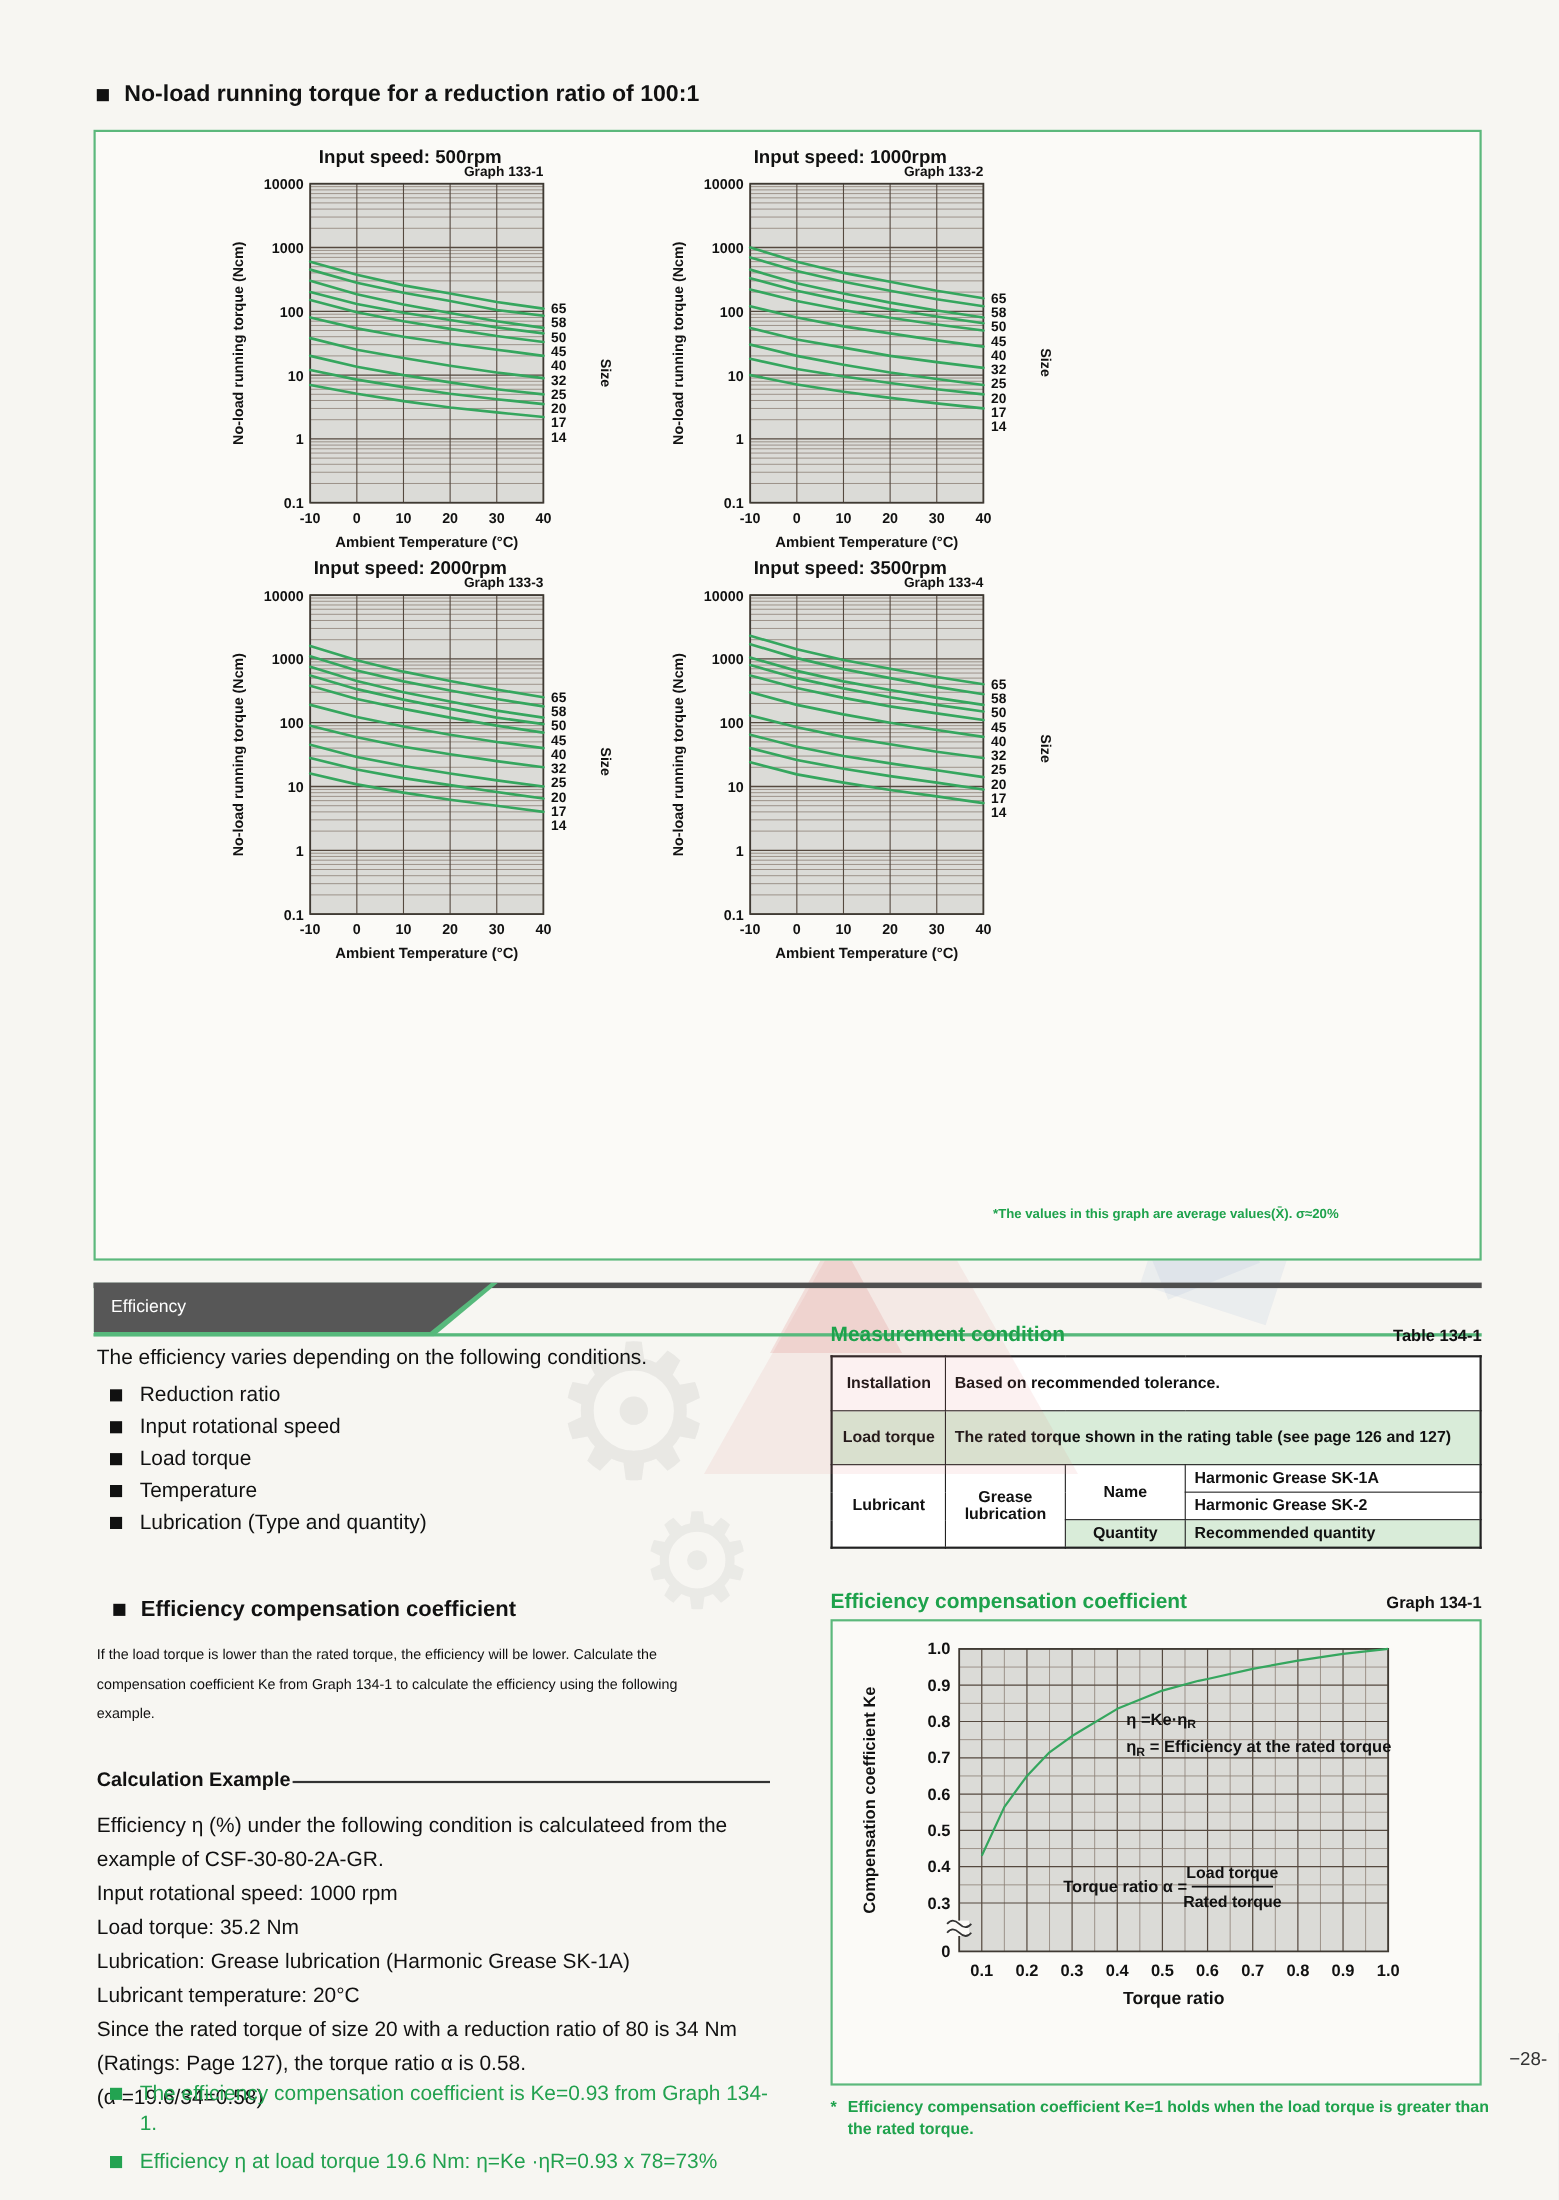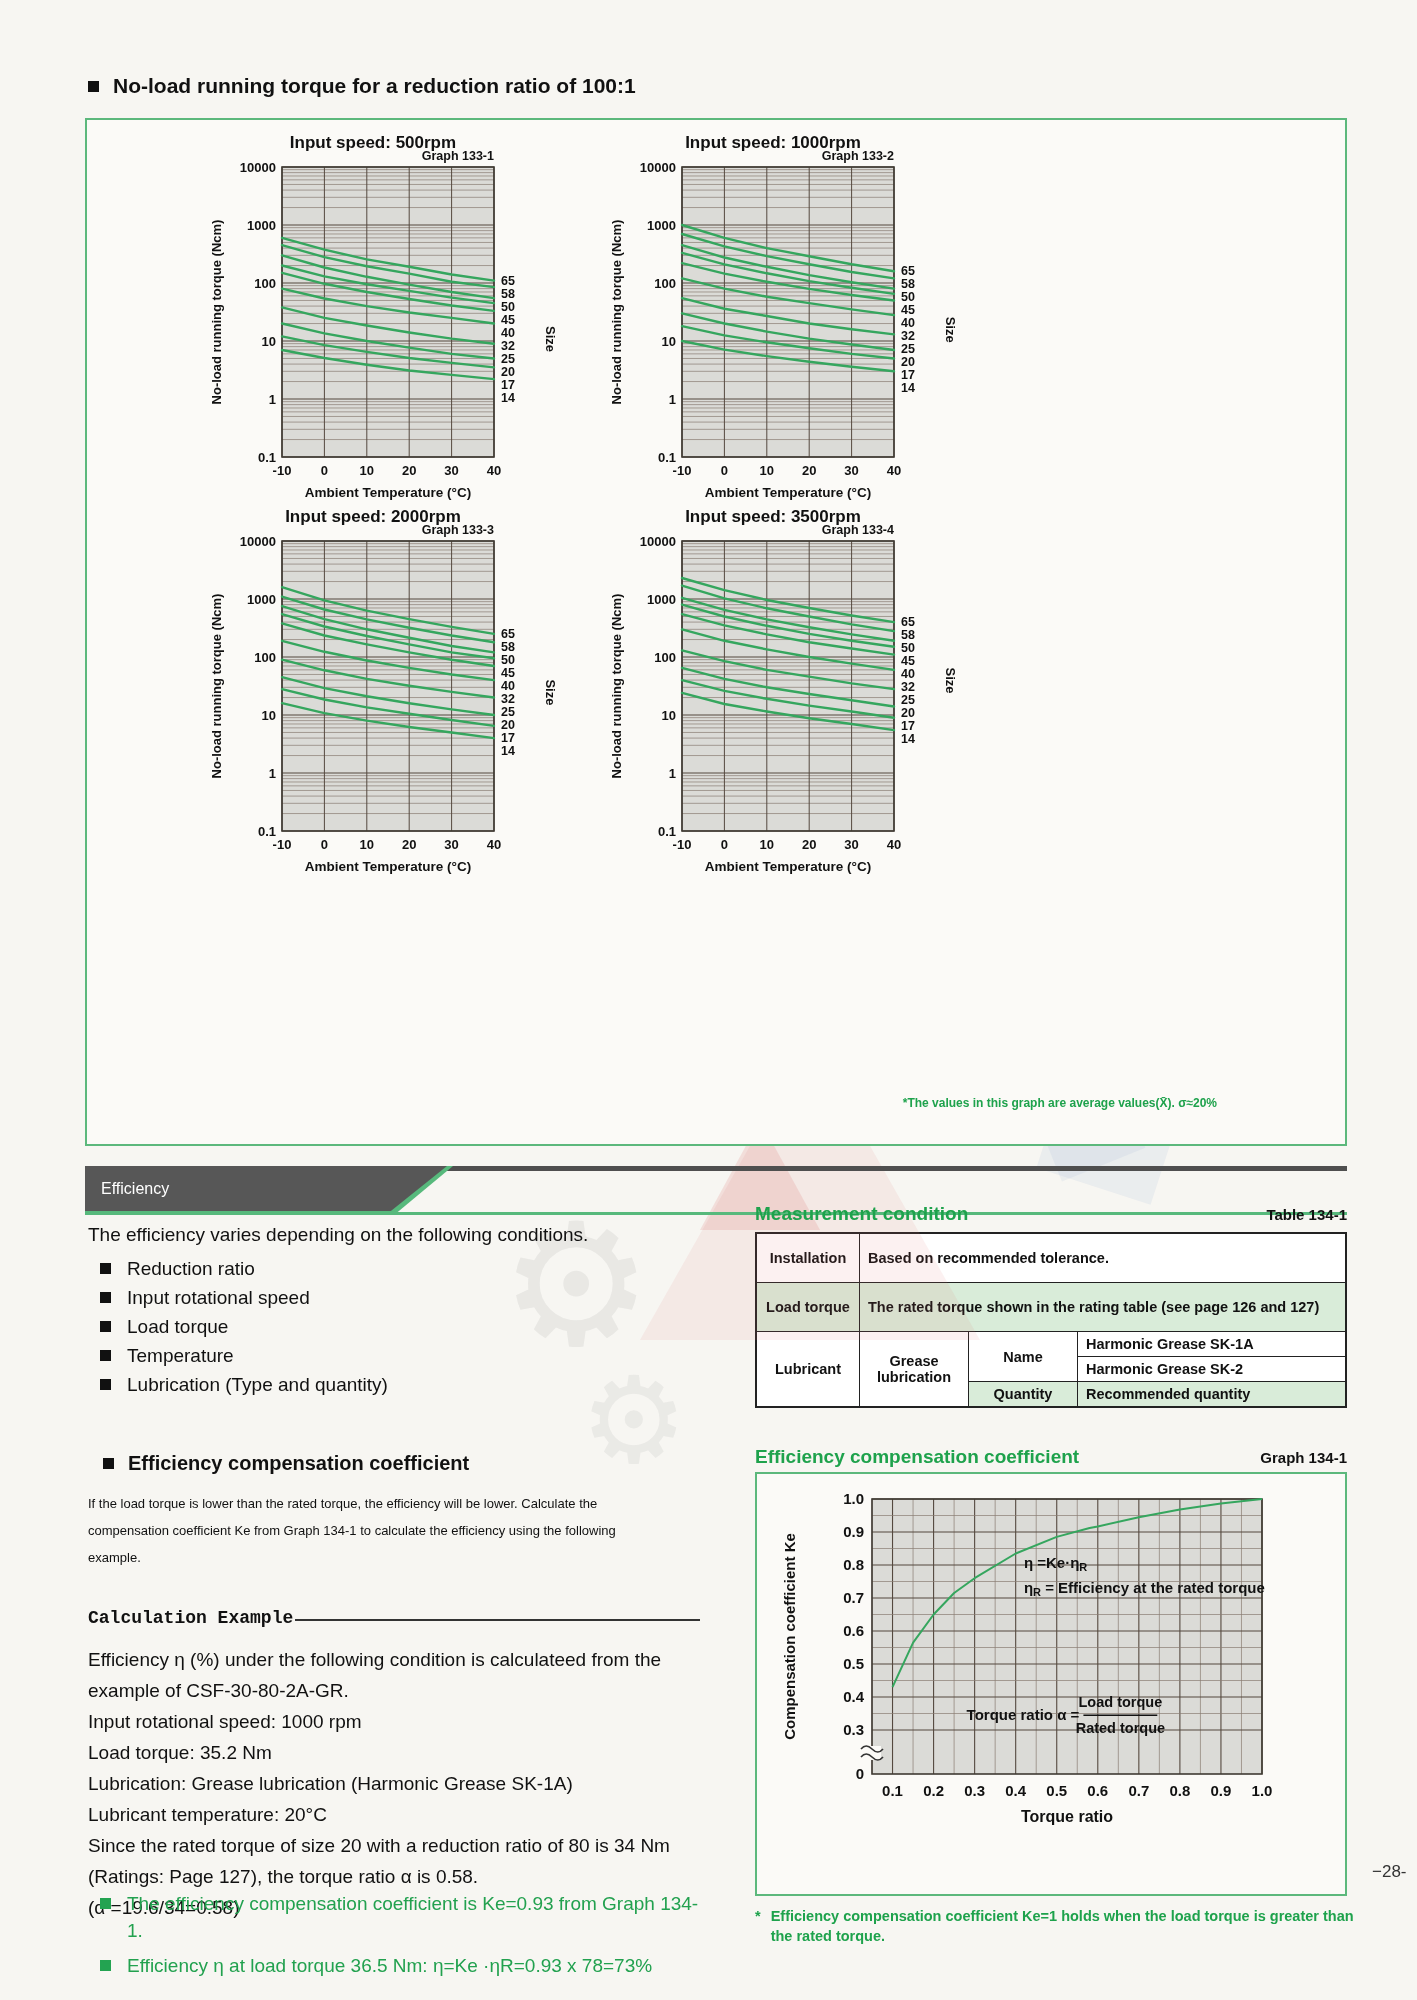--- a/index.html
+++ b/index.html
@@ -46,21 +46,21 @@
   table.meas td{border:1.5px solid #222; padding:4px 8px; font-weight:bold;}
   table.meas td.hdr{text-align:center; width:86px;}
   table.meas td.c2{text-align:center; width:92px;}
   table.meas td.c3{text-align:center; width:92px;}
   td.greenbg{background:#d9ecd9;}
   td.val{font-weight:bold;}
   .row-tall td{height:40px;}
 
   .comp-heading{left:103px; top:1452px; font-size:20px; font-weight:bold; color:#111; display:flex; align-items:center; gap:14px;}
   .comp-para{left:88px; top:1490px; width:578px; font-size:13px; line-height:27px; color:#111; font-weight:500;}
-  .calc-heading{left:88px; top:1608px; width:612px; display:flex; align-items:center; gap:2px;font-family:Liberation Mono, monospace;}
+  .calc-heading{left:88px; top:1608px; width:612px; display:flex; align-items:center; gap:2px;}
   .calc-heading .txt{font-size:18px; font-weight:bold; color:#111; white-space:nowrap;}
   .calc-heading .rule{flex:1; border-top:2px solid #333; margin-top:3px;}
   .calc-block{left:88px; top:1644px; width:588px; font-size:19px; line-height:31px; color:#111; font-weight:500;}
   .result-list{left:100px; top:1890px; width:600px;}
   .result-item{display:flex; gap:16px; color:#22a14f; font-size:19px; line-height:27px; font-weight:500; margin-bottom:8px;}
   .result-item .sq-green{flex:0 0 11px; margin-top:8px;}
 
   .ke-titlerow{left:755px; top:1446px; width:592px; display:flex; justify-content:space-between; align-items:baseline;}
   .ke-box{left:755px; top:1472px; width:588px; height:420px; border:2px solid #5cb87c; background:#fbfaf7;}
   .ke-footnote{left:755px; top:1906px; width:600px; color:#1ea24c; font-size:14.5px; font-weight:bold; line-height:20px; display:flex; gap:10px;}
@@ -540,21 +540,21 @@
     <div>Since the rated torque of size 20 with a reduction ratio of 80 is 34 Nm (Ratings: Page 127), the torque ratio α  is 0.58.</div>
     <div>(α =19.6/34=0.58)</div>
   </div>
   <div class="layer result-list">
     <div class="result-item">
       <span class="sq-green"></span>
       <span>The efficiency compensation coefficient is Ke=0.93 from Graph 134-1.</span>
     </div>
     <div class="result-item">
       <span class="sq-green"></span>
-      <span>Efficiency η at load torque 36.5 Nm: η=Ke ·ηR=0.93 x 78=73%</span>
+      <span>Efficiency η at load torque 19.6 Nm: η=Ke ·ηR=0.93 x 78=73%</span>
     </div>
   </div>
 
   <div class="layer ke-titlerow">
     <span class="green-title">Efficiency compensation coefficient</span>
     <span class="table-label">Graph 134-1</span>
   </div>
   <div class="layer ke-box">
     <svg width="588" height="420">
         <rect x="115" y="25" width="390" height="275" fill="#dbdbd7"></rect>

